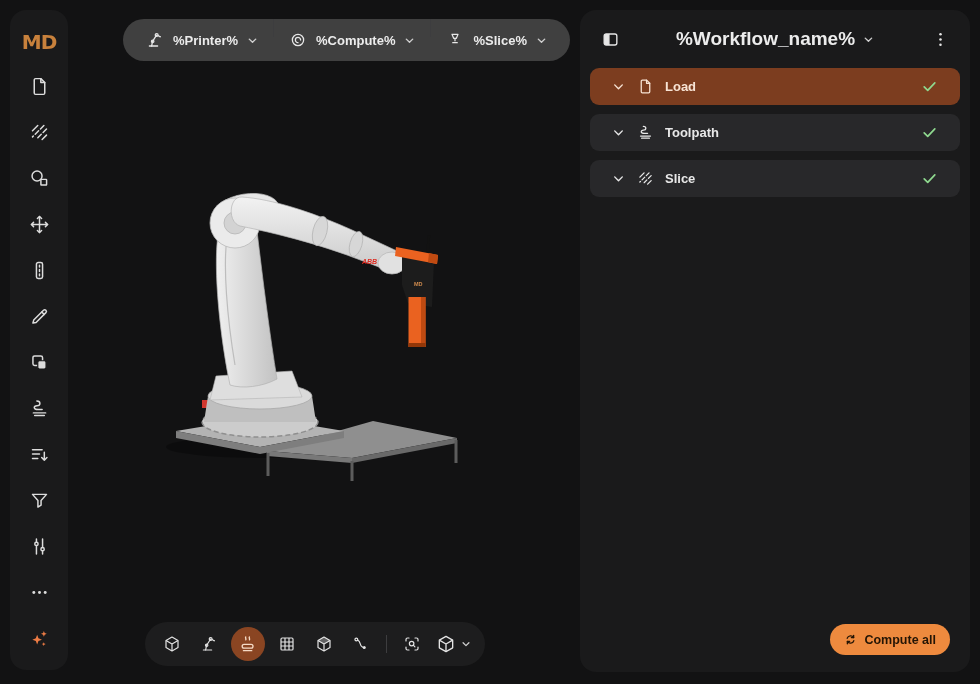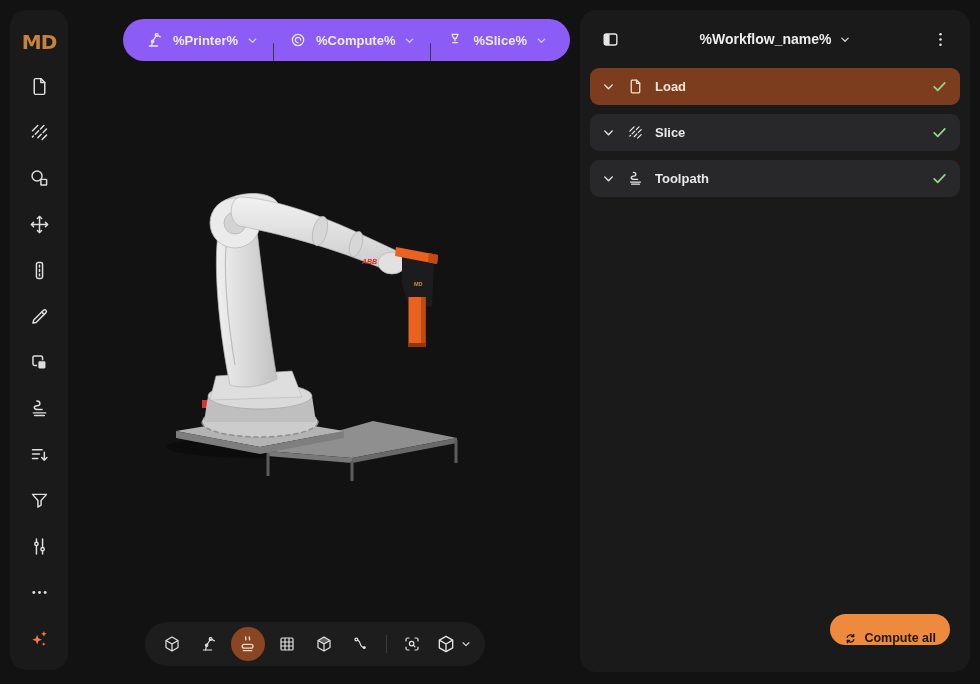--- a/index.html
+++ b/index.html
@@ -26,22 +26,22 @@
   .sb-btn {
     width:34px; height:28px; display:flex; align-items:center; justify-content:center;
     background:transparent; border:none; color:#dcdcdc; padding:0; border-radius:8px;
   }
   .sb-btn svg { width:21px; height:21px; }
   .sb-btn.accent { color:#ed7c45; }
 
   
   .top-toolbar {
     position:absolute; left:123px; top:19px; height:42px;
-    background:#8b5cf6; border-radius:21px;
-    display:flex; align-items:flex-end; padding:0 8px;
+    background:#404040; border-radius:21px;
+    display:flex; align-items:flex-start; padding:0 8px;
   }
   .tb-item {
     display:flex; align-items:center; gap:9px; padding:0 15px; height:100%;
     background:none; border:none; color:#ececec; font-size:13px; font-weight:700;
   }
   .tb-item svg.g  { width:18px; height:18px; color:#e8e8e8; }
   .tb-item svg.ch { width:11px; height:11px; color:#cfcfcf; }
   .tb-divider { width:1px; height:18px; background:#3d3d3f; }
 
   
@@ -70,40 +70,40 @@
     position:absolute; left:580px; top:10px; width:390px; height:662px;
     background:#1a1a1b; border-radius:16px; z-index:2;
   }
   .wf-header { position:relative; height:58px; display:flex; align-items:center; padding:0 16px; }
   .icon-btn { background:none; border:none; color:#e6e6e6; width:28px; height:28px;
               display:flex; align-items:center; justify-content:center; padding:0; }
   .icon-btn svg { width:19px; height:19px; }
   .wf-title {
     position:absolute; left:50%; transform:translateX(-50%);
     display:flex; align-items:center; gap:8px;
-    background:none; border:none; color:#ececec; font-size:14px; font-weight:700;
+    background:none; border:none; color:#ececec; font-size:19px; font-weight:700;
   }
   .wf-title svg { width:11px; height:11px; color:#cfcfcf; }
   .kebab { margin-left:auto; }
 
   .steps { padding:0 10px; display:flex; flex-direction:column; gap:9px; }
   .step {
     height:37px; border-radius:9px; background:#28282a;
-    display:flex; align-items:center; padding:0 12px; color:#e8e8e8;
+    display:flex; align-items:center; padding:0 22px; color:#e8e8e8;
   }
   .step.active { background:#7c3d1f; color:#f7e3d4; }
   .step svg.chev { width:13px; height:13px; }
   .step svg.s-ic { width:17px; height:17px; margin-left:12px; }
   .step-label { font-size:13px; font-weight:700; margin-left:11px; }
   .step svg.check { width:17px; height:17px; margin-left:auto; color:#8fd98f; }
 
   .compute-btn {
-    position:absolute; right:20px; bottom:27px; height:31px; border-radius:16px;
+    position:absolute; right:20px; bottom:17px; height:31px; border-radius:16px;
     background:#ee8a3e; border:none; color:#241505;
-    display:flex; align-items:flex-end; gap:7px; padding:0 14px;
+    display:flex; align-items:center; gap:7px; padding:0 14px;
     font-size:12.5px; font-weight:700;
   }
   .compute-btn svg { width:13px; height:13px; }
 </style>
 </head>
 <body>
 
 <main class="viewport">
   <svg class="robot-scene" width="320" height="300" viewBox="0 0 320 300">
     <defs>
@@ -405,40 +405,40 @@
       <span class="step-label">Load</span>
       <svg class="check" viewBox="0 0 24 24" fill="none" stroke="currentColor" stroke-width="2.4" stroke-linecap="round" stroke-linejoin="round">
           <path d="M4.5 12.5l5 5L19.5 7"></path>
         </svg>
     </div>
     <div class="step">
       <svg class="chev" viewBox="0 0 24 24" fill="none" stroke="currentColor" stroke-width="2.6" stroke-linecap="round" stroke-linejoin="round">
           <path d="M5 9l7 7 7-7"></path>
         </svg>
       <svg class="s-ic" viewBox="0 0 24 24" fill="none" stroke="currentColor" stroke-width="1.8" stroke-linecap="round">
+          <path d="M9 3.5c4.6 0 4.6 5.3 0 5.3-4.2 0-4.2 4.4 1.3 4.4H15"></path>
+          <path d="M5 17h14"></path>
+          <path d="M6.5 20h11"></path>
+        </svg>
+      <span class="step-label">Toolpath</span>
+      <svg class="check" viewBox="0 0 24 24" fill="none" stroke="currentColor" stroke-width="2.4" stroke-linecap="round" stroke-linejoin="round">
+          <path d="M4.5 12.5l5 5L19.5 7"></path>
+        </svg>
+    </div>
+    <div class="step">
+      <svg class="chev" viewBox="0 0 24 24" fill="none" stroke="currentColor" stroke-width="2.6" stroke-linecap="round" stroke-linejoin="round">
+          <path d="M5 9l7 7 7-7"></path>
+        </svg>
+      <svg class="s-ic" viewBox="0 0 24 24" fill="none" stroke="currentColor" stroke-width="1.8" stroke-linecap="round">
           <path d="M10 4L4 10"></path>
           <path d="M17 4L4 17" stroke-dasharray="5.5 3"></path>
           <path d="M20 8L8 20" stroke-dasharray="5.5 3"></path>
           <path d="M20 15l-5 5"></path>
         </svg>
       <span class="step-label">Slice</span>
-      <svg class="check" viewBox="0 0 24 24" fill="none" stroke="currentColor" stroke-width="2.4" stroke-linecap="round" stroke-linejoin="round">
-          <path d="M4.5 12.5l5 5L19.5 7"></path>
-        </svg>
-    </div>
-    <div class="step">
-      <svg class="chev" viewBox="0 0 24 24" fill="none" stroke="currentColor" stroke-width="2.6" stroke-linecap="round" stroke-linejoin="round">
-          <path d="M5 9l7 7 7-7"></path>
-        </svg>
-      <svg class="s-ic" viewBox="0 0 24 24" fill="none" stroke="currentColor" stroke-width="1.8" stroke-linecap="round">
-          <path d="M9 3.5c4.6 0 4.6 5.3 0 5.3-4.2 0-4.2 4.4 1.3 4.4H15"></path>
-          <path d="M5 17h14"></path>
-          <path d="M6.5 20h11"></path>
-        </svg>
-      <span class="step-label">Toolpath</span>
       <svg class="check" viewBox="0 0 24 24" fill="none" stroke="currentColor" stroke-width="2.4" stroke-linecap="round" stroke-linejoin="round">
           <path d="M4.5 12.5l5 5L19.5 7"></path>
         </svg>
     </div>
   </div>
 
   <button class="compute-btn">
     <svg viewBox="0 0 24 24" fill="none" stroke="currentColor" stroke-width="2.4" stroke-linecap="round" stroke-linejoin="round">
         <path d="M17.8 4.2v4.2h-4.2"></path>
         <path d="M6.2 19.8v-4.2h4.2"></path>

